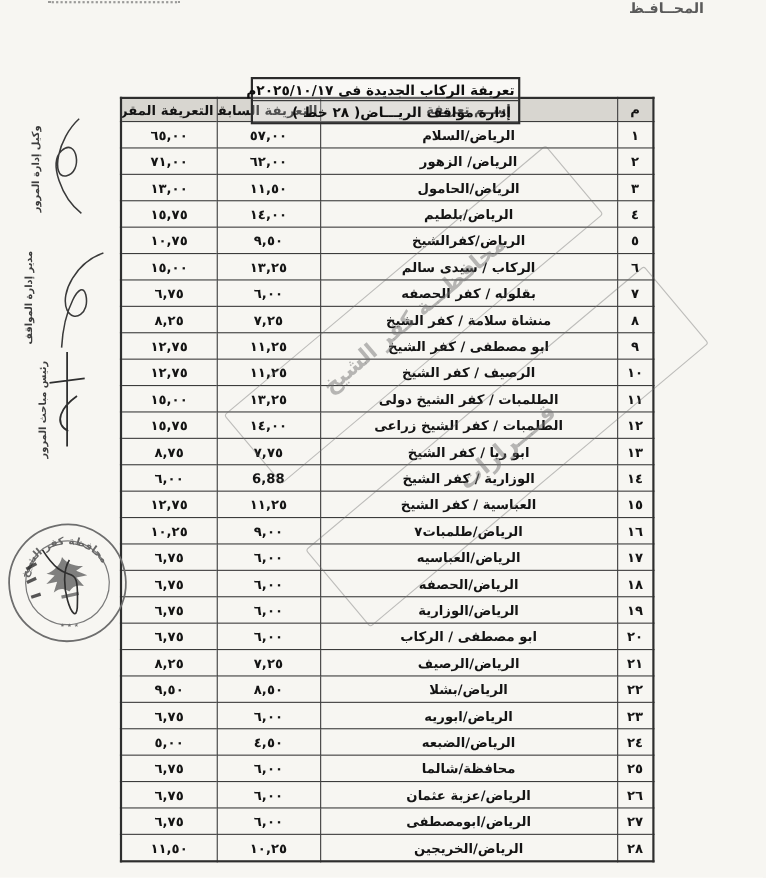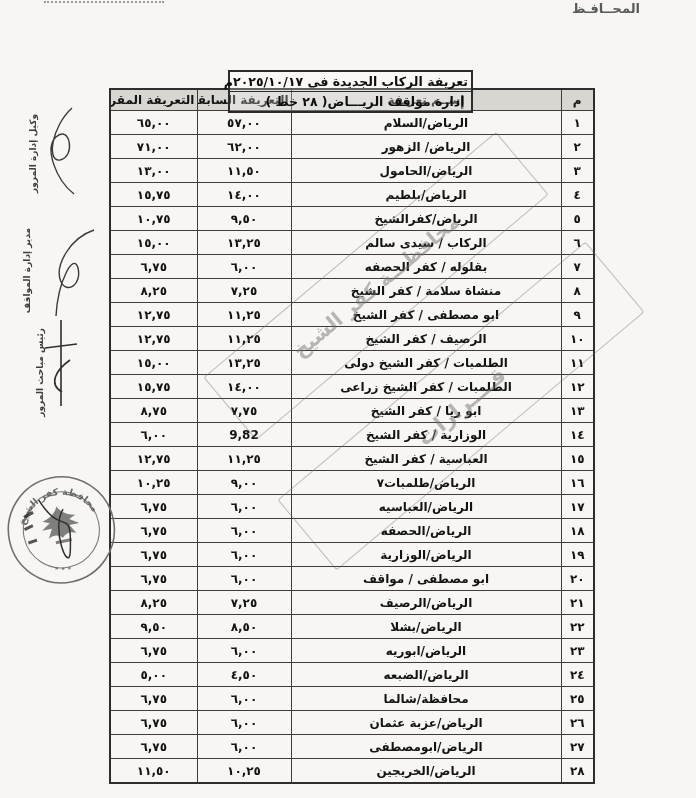--- a/index.html
+++ b/index.html
@@ -176,21 +176,21 @@
     <tr>
       <td class="col-num">١٣</td>
       <td class="col-name">ابو ريا / كفر الشيخ</td>
       <td class="col-old">٧,٧٥</td>
       <td class="col-new">٨,٧٥</td>
     </tr>
 
     <tr>
       <td class="col-num">١٤</td>
       <td class="col-name">الوزارية / كفر الشيخ</td>
-      <td class="col-old">9,82</td>
+      <td class="col-old">6,88</td>
       <td class="col-new">٦,٠٠</td>
     </tr>
 
     <tr>
       <td class="col-num">١٥</td>
       <td class="col-name">العباسية / كفر الشيخ</td>
       <td class="col-old">١١,٢٥</td>
       <td class="col-new">١٢,٧٥</td>
     </tr>
 
@@ -217,21 +217,21 @@
 
     <tr>
       <td class="col-num">١٩</td>
       <td class="col-name">الرياض/الوزارية</td>
       <td class="col-old">٦,٠٠</td>
       <td class="col-new">٦,٧٥</td>
     </tr>
 
     <tr>
       <td class="col-num">٢٠</td>
-      <td class="col-name">ابو مصطفى / مواقف</td>
+      <td class="col-name">ابو مصطفى / الركاب</td>
       <td class="col-old">٦,٠٠</td>
       <td class="col-new">٦,٧٥</td>
     </tr>
 
     <tr>
       <td class="col-num">٢١</td>
       <td class="col-name">الرياض/الرصيف</td>
       <td class="col-old">٧,٢٥</td>
       <td class="col-new">٨,٢٥</td>
     </tr>

